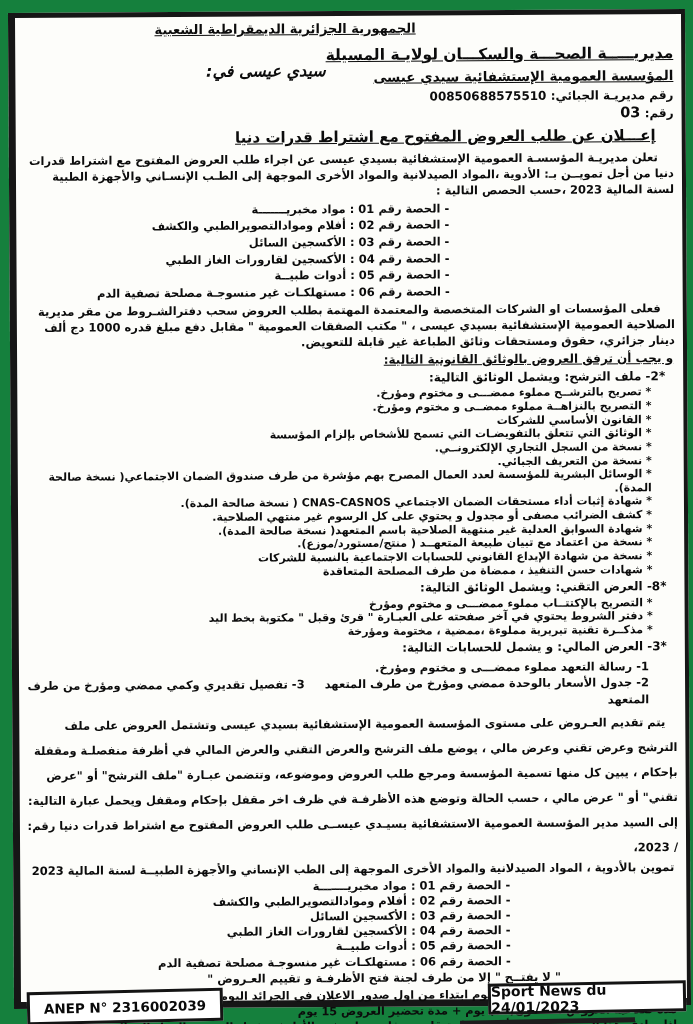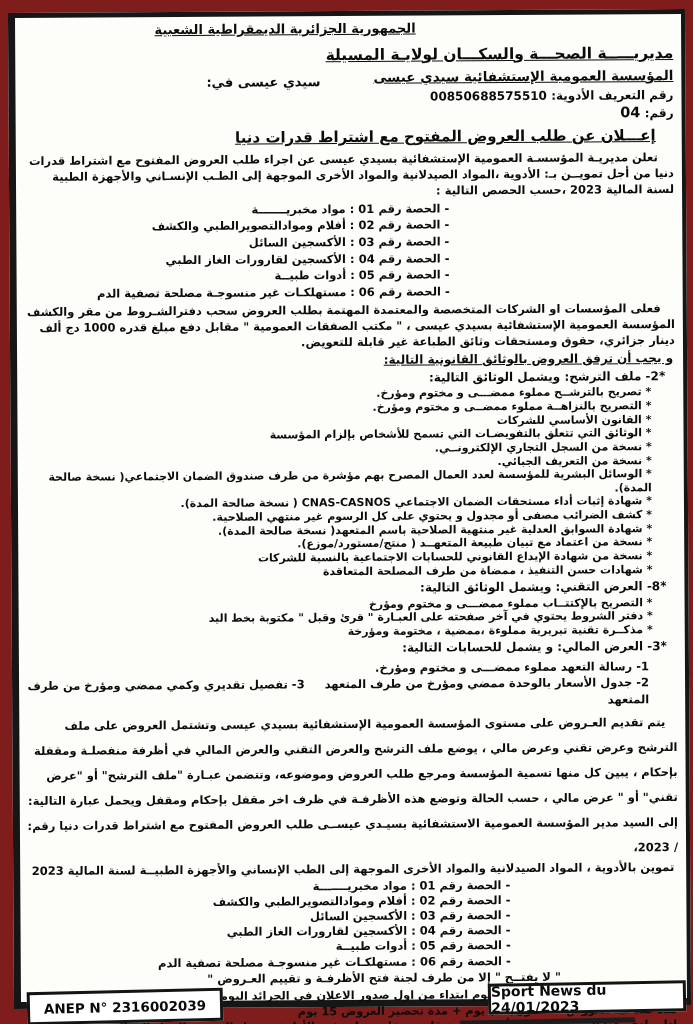--- a/index.html
+++ b/index.html
@@ -3,42 +3,42 @@
 <meta charset="utf-8">
 <style>
   html,body{margin:0;padding:0;}
   body{
     width:693px;height:1024px;overflow:hidden;
     background:#efefec;
     font-family:"DejaVu Sans",sans-serif;
   }
   .page{
     position:relative;width:693px;height:1024px;
-    background:#7f1d1d;overflow:hidden;color:#0c0c0c;
+    background:#15803d;overflow:hidden;color:#0c0c0c;
   }
   .doc{
     position:absolute;top:11px;left:11px;right:5px;bottom:17px;
     border:7px solid #161616;border-right-width:4px;border-top-width:5px;
     padding:3px 8px 0 6px;
     direction:rtl;text-align:right;
     font-weight:bold;font-size:11.5px;line-height:1.36;
     transform:rotate(-0.35deg);
     background:#fdfdfa;
   }
   .republic{
     width:fit-content;margin:1px auto 7px;transform:translateX(-62px);
     font-size:13px;text-decoration:underline;white-space:nowrap;
   }
   .hdr-row{display:flex;justify-content:space-between;align-items:flex-start;margin-bottom:2px;}
   .directorate{font-size:15.5px;text-decoration:underline;white-space:nowrap;}
   .establishment{font-size:13.5px;text-decoration:underline;margin-top:2px;white-space:nowrap;}
   .taxid{font-size:12px;margin-top:3px;}
   .numline{font-size:12px;}
   .num-val{font-size:14.5px;letter-spacing:1px;}
-  .hdr-left{font-size:13px;margin-top:28px;margin-left:185px;white-space:nowrap;}
+  .hdr-left{font-size:16px;margin-top:15px;margin-left:185px;white-space:nowrap;font-style:italic;}
   .main-title{
     width:fit-content;margin:2px 18px 3px auto;
     font-size:15px;text-decoration:underline;white-space:nowrap;
   }
   .intro{margin:1px 0 0;text-indent:16px;line-height:1.42;}
   .lots{width:fit-content;margin:1px 225px 1px auto;line-height:1.45;white-space:nowrap;}
   .lots2{margin-right:168px;line-height:1.32;}
   .withdraw{margin:1px 0 0;text-indent:14px;line-height:1.40;}
   .u{}
   .docs-heading{margin:2px 2px 1px 0;font-size:12px;text-decoration:underline;}
@@ -69,46 +69,46 @@
 
   <div class="doc">
 
     <div class="republic">الجمهورية الجزائرية الديمقراطية الشعبية</div>
 
     <div class="hdr-row">
       <div>
         <div class="directorate">مديريـــــة الصحـــة والسكـــان لولايـة المسيلة</div>
         <div class="establishment">المؤسسة العمومية الإستشفائية سيدي عيسى</div>
         <div class="taxid">
-          <span>رقم التعريف الأدوية:</span>
+          <span>رقم مديريـة الجبائي:</span>
           <span>00850688575510</span>
         </div>
         <div class="numline">
           <span>رقم:</span>
-          <span class="num-val">04</span>
+          <span class="num-val">03</span>
         </div>
       </div>
       <div class="hdr-left">سيدي عيسى في:</div>
     </div>
 
     <div class="main-title">إعـــلان عن طلب العروض المفتوح مع اشتراط قدرات دنيا</div>
 
     <p class="intro">تعلن مديريـة المؤسسـة العمومية الإستشفائية بسيدي عيسى عن اجراء طلب العروض المفتوح مع اشتراط قدرات دنيا من أجل تمويــن بـ: الأدوية ،المواد الصيدلانية والمواد الأخرى الموجهة إلى الطـب الإنسـاني والأجهزة الطبية لسنة المالية 2023 ،حسب الحصص التالية :</p>
 
     <div class="lots lots1">
 
     <div>- الحصة رقم 01 : مواد مخبريـــــــة</div>
         <div>- الحصة رقم 02 : أفلام وموادالتصويرالطبي والكشف</div>
         <div>- الحصة رقم 03 : الأكسجين السائل</div>
         <div>- الحصة رقم 04 : الأكسجين لقارورات الغاز الطبي</div>
         <div>- الحصة رقم 05 : أدوات طبيــة</div>
         <div>- الحصة رقم 06 : مستهلكـات غير منسوجـة مصلحة تصفية الدم</div>
       </div>
 
-    <p class="withdraw"><span>فعلى المؤسسات او الشركات </span><span class="u">المتخصصة</span><span> والمعتمدة المهتمة بطلب العروض سحب دفترالشـروط من مقر والكشف المؤسسة العمومية الإستشفائية بسيدي عيسى ، " مكتب الصفقات العمومية " مقابل دفع مبلغ قدره 1000 دج ألف دينار جزائري، حقوق ومستحقات وثائق الطباعة غير قابلة للتعويض.</span></p>
+    <p class="withdraw"><span>فعلى المؤسسات او الشركات </span><span class="u">المتخصصة</span><span> والمعتمدة المهتمة بطلب العروض سحب دفترالشـروط من مقر مديرية الصلاحية العمومية الإستشفائية بسيدي عيسى ، " مكتب الصفقات العمومية " مقابل دفع مبلغ قدره 1000 دج ألف دينار جزائري، حقوق ومستحقات وثائق الطباعة غير قابلة للتعويض.</span></p>
 
     <div class="docs-heading">و يجب أن ترفق العروض بالوثائق القانونية التالية:</div>
 
     <div class="sec-heading"><span class="u">*2- ملف الترشح:</span><span> ويشمل الوثائق التالية:</span></div>
     <div class="bullets">
 
     <div class="bullet-line">تصريح بالترشــح مملوء ممضـــى و مختوم ومؤرخ.</div>
         <div class="bullet-line">التصريح بالنزاهــة مملوء ممضــى و مختوم ومؤرخ.</div>
         <div class="bullet-line">القانون الأساسي للشركات</div>
         <div class="bullet-line">الوثائق التي تتعلق بالتفويضـات التي تسمح للأشخاص بإلزام المؤسسة</div>

